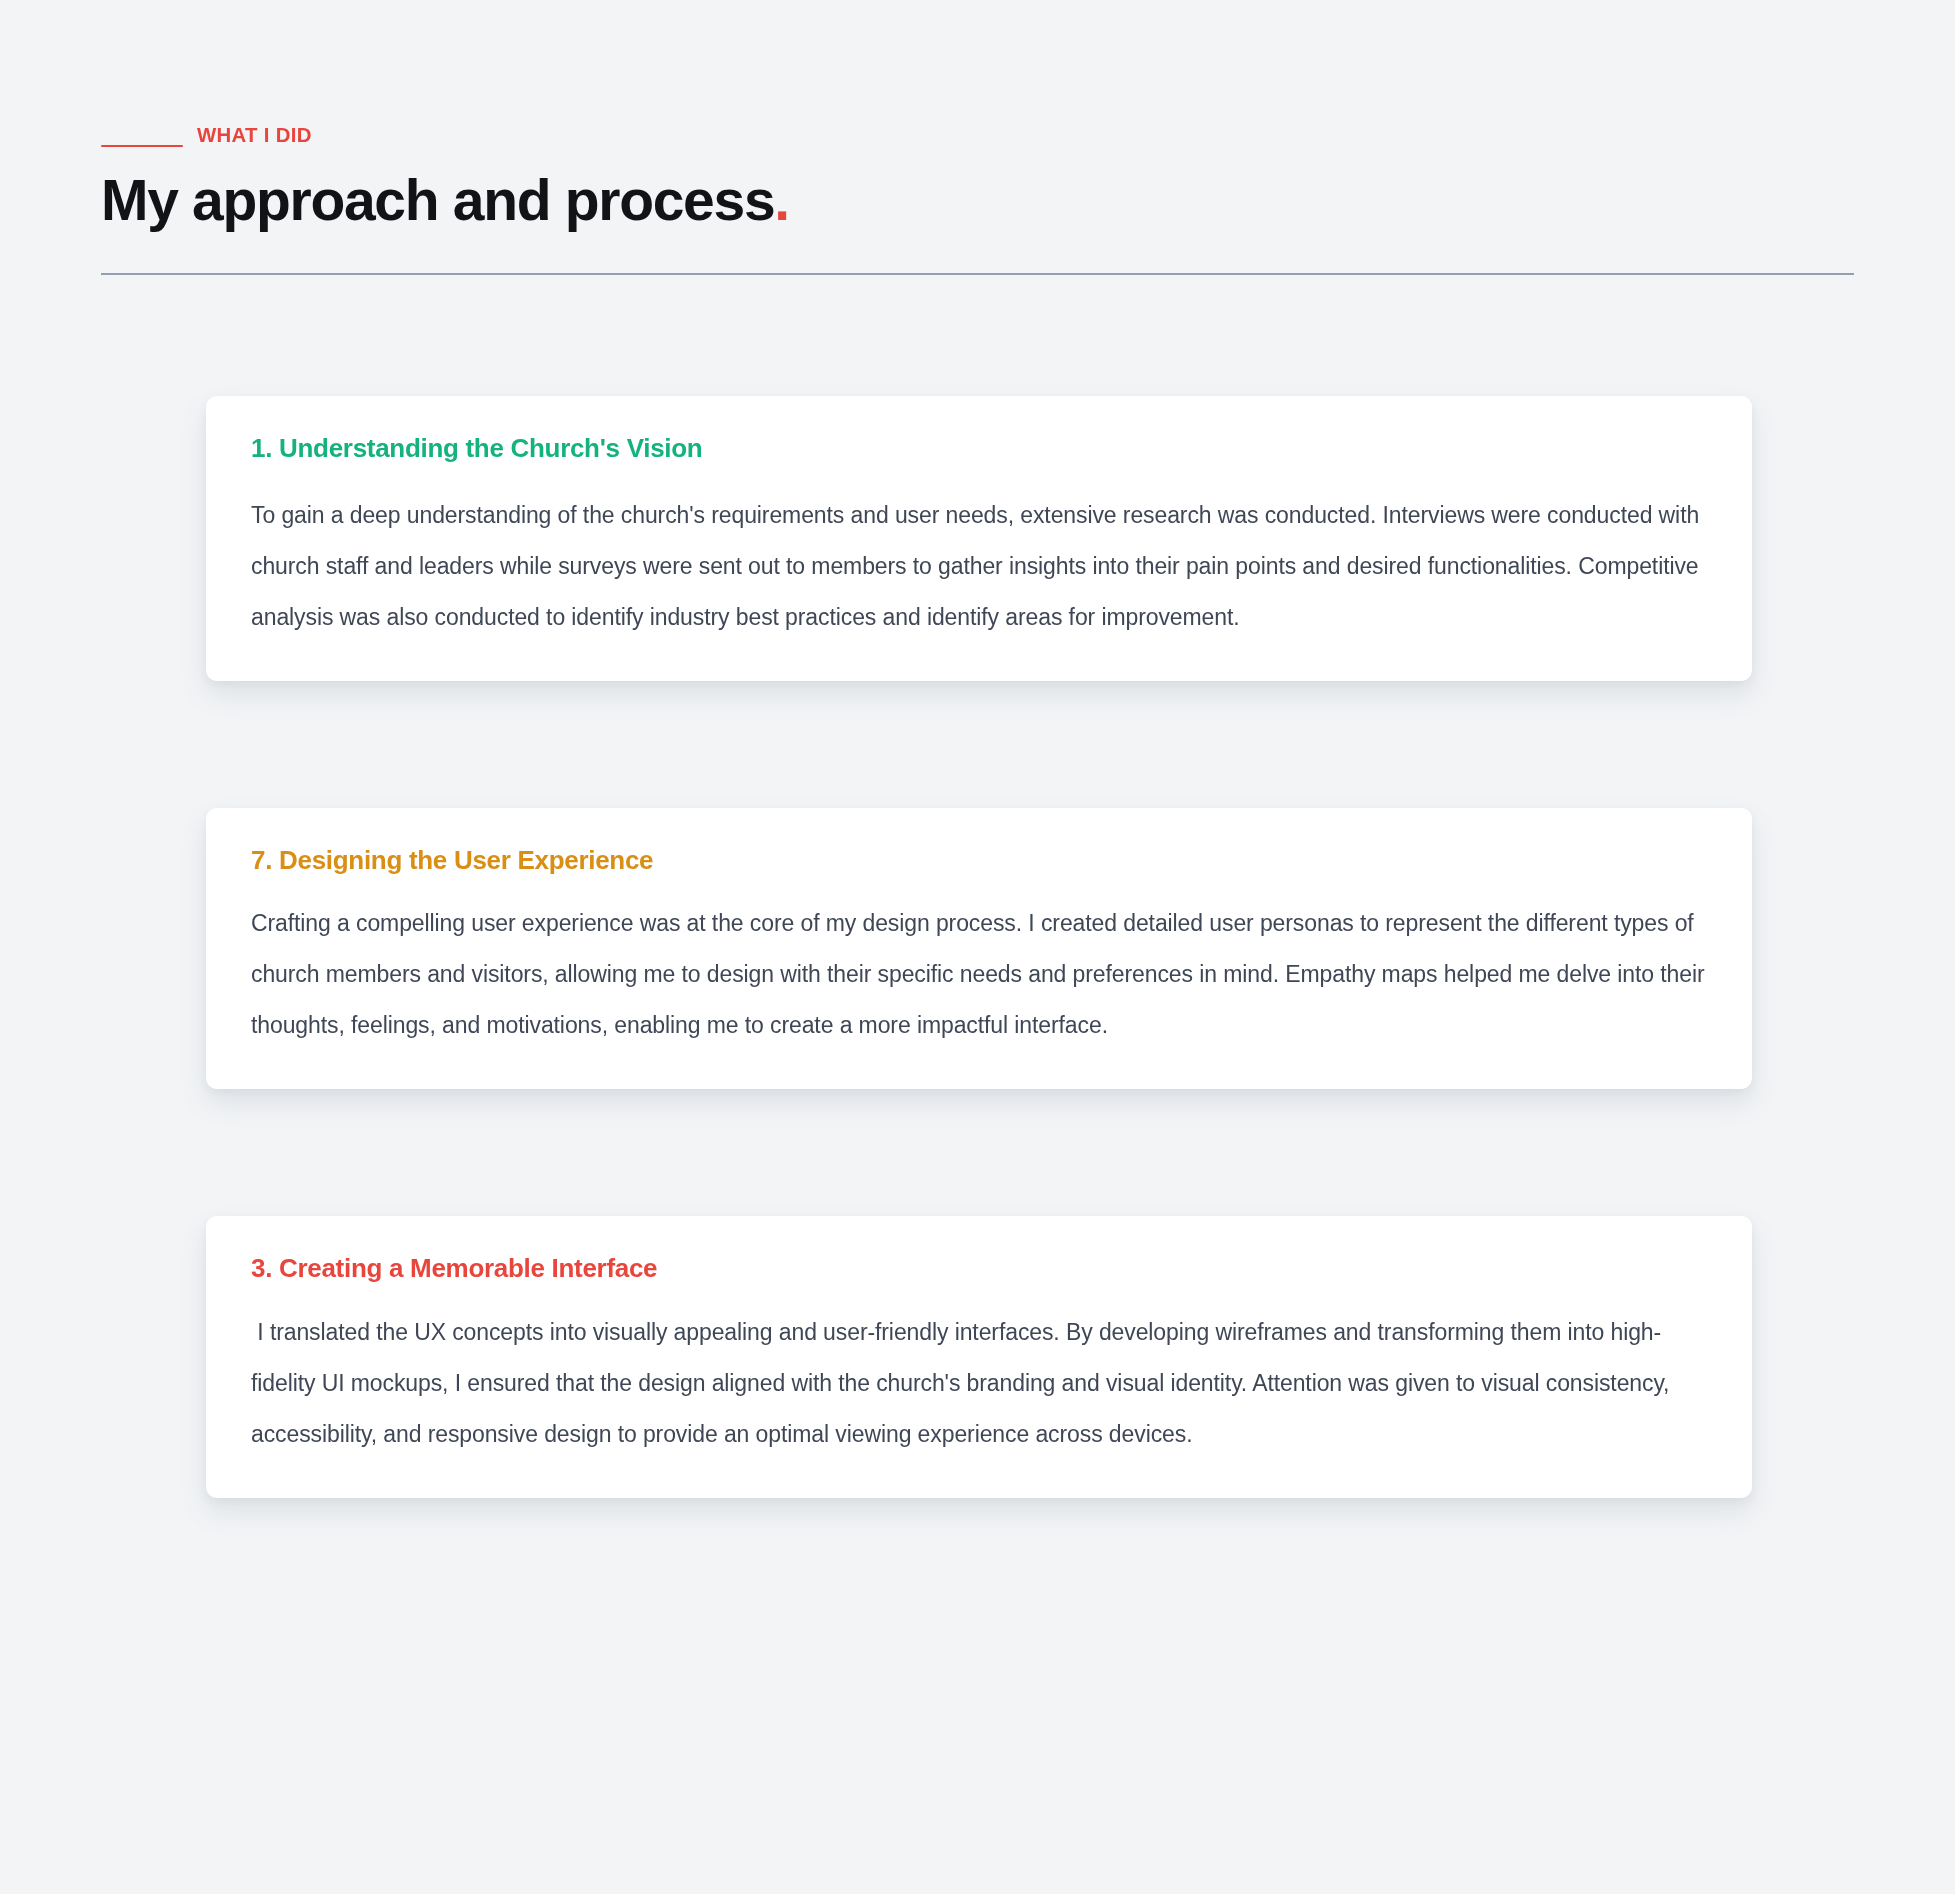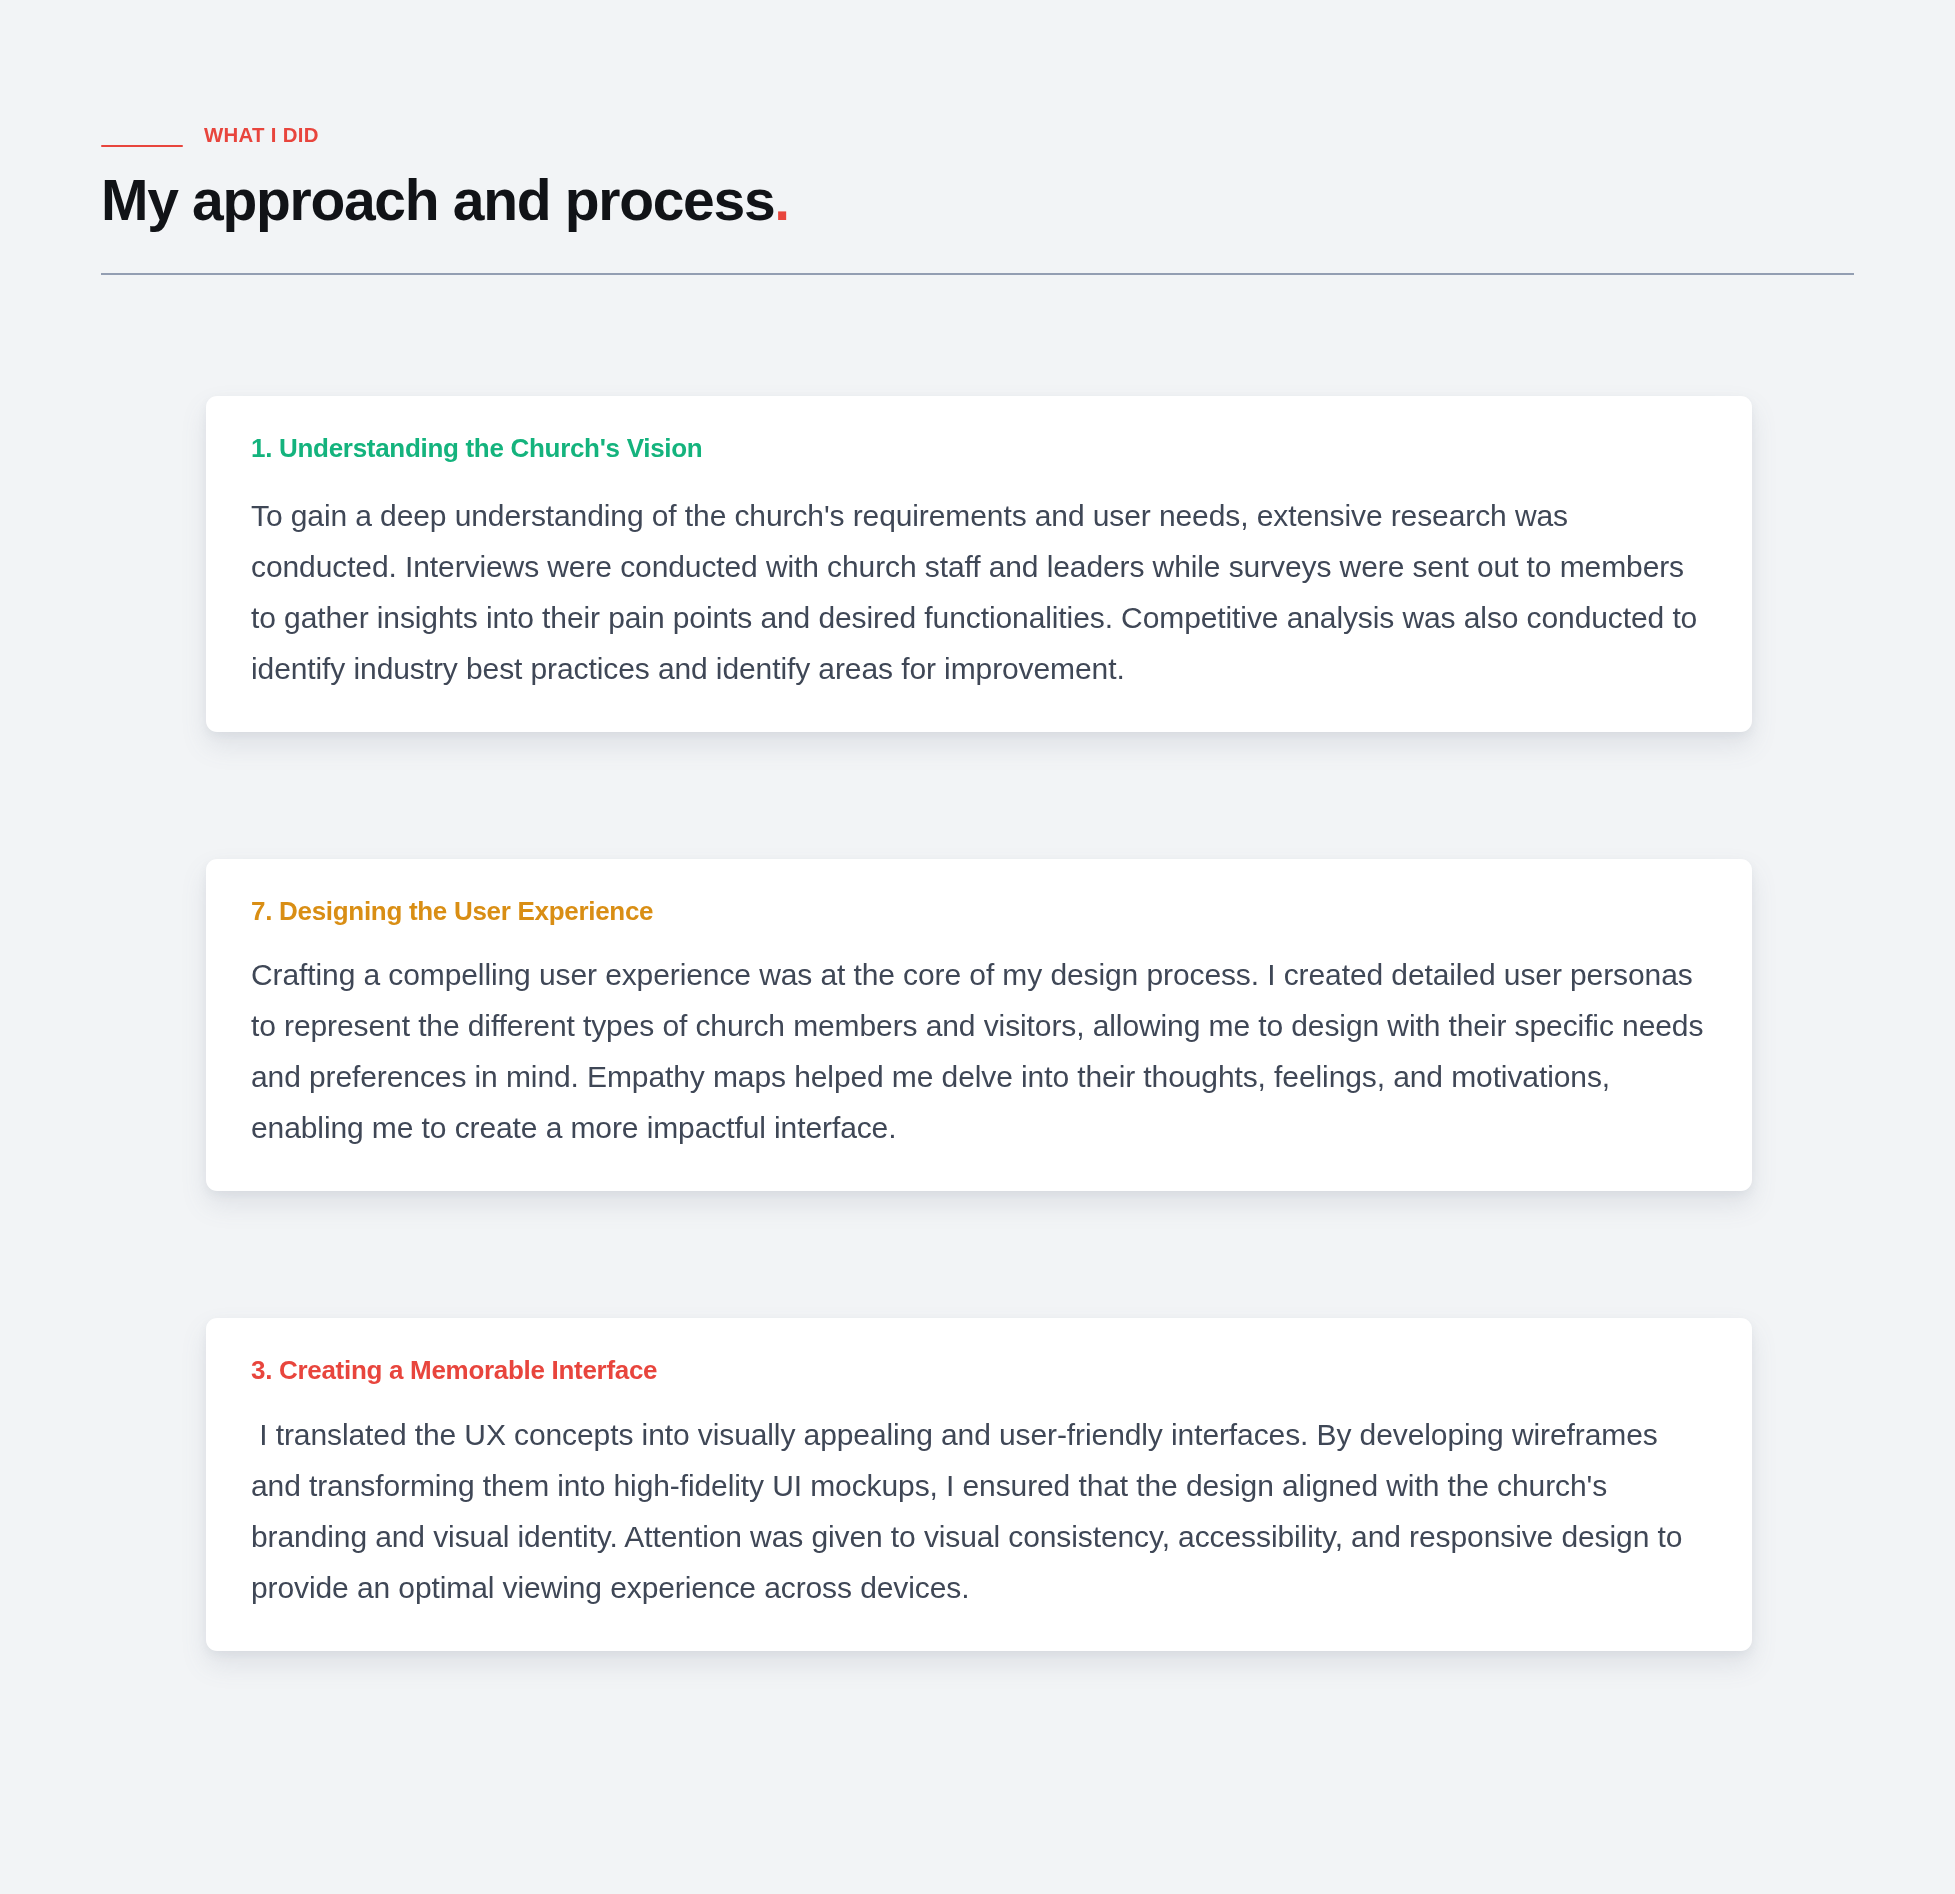--- a/index.html
+++ b/index.html
@@ -25,21 +25,21 @@
     position: absolute;
     left: 101px;
     top: 120px;
     width: 1753px;
   }
 
   .eyebrow-row {
     display: flex;
     align-items: center;
     height: 33px;
-    gap: 21px;
+    gap: 14px;
   }
 
   .eyebrow-dash {
     width: 82px;
     height: 2.5px;
     background: #E8453D;
     border-radius: 1px;
     position: relative;
     top: 9.7px;
     flex: none;
@@ -106,21 +106,21 @@
     line-height: 1.2;
     margin-bottom: 25.5px;
     white-space: nowrap;
   }
 
   .card-title.green  { color: #14B37D; }
   .card-title.orange { color: #D98E14; }
   .card-title.red    { color: #E8453D; }
 
   .card-body {
-    font-size: 30px;
+    font-size: 23px;
     line-height: 51px;
     color: #3F4756;
     letter-spacing: -0.1px;
     white-space: pre-wrap;
   }
 
   .card-1 { }
   .card-2 .card-title { margin-bottom: 22.4px; }
   .card-3 .card-title { margin-bottom: 22.4px; }
 </style>

